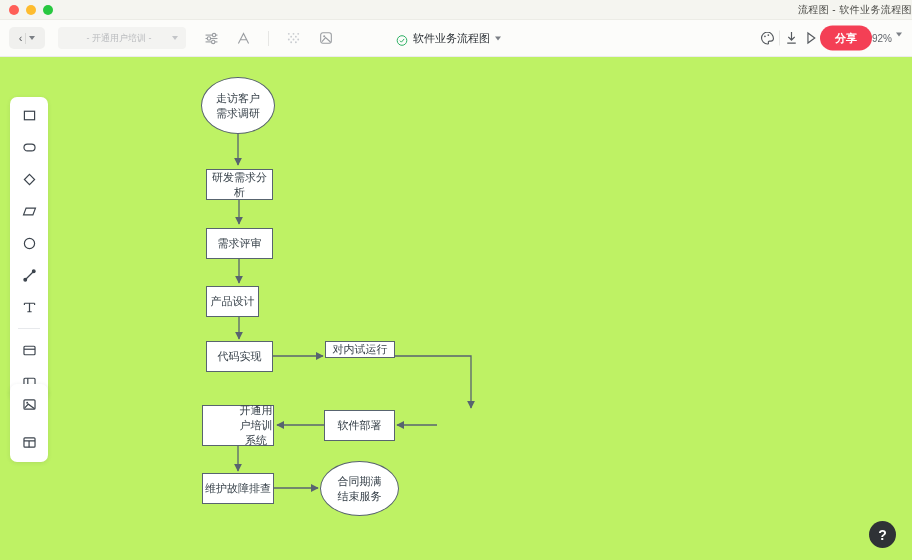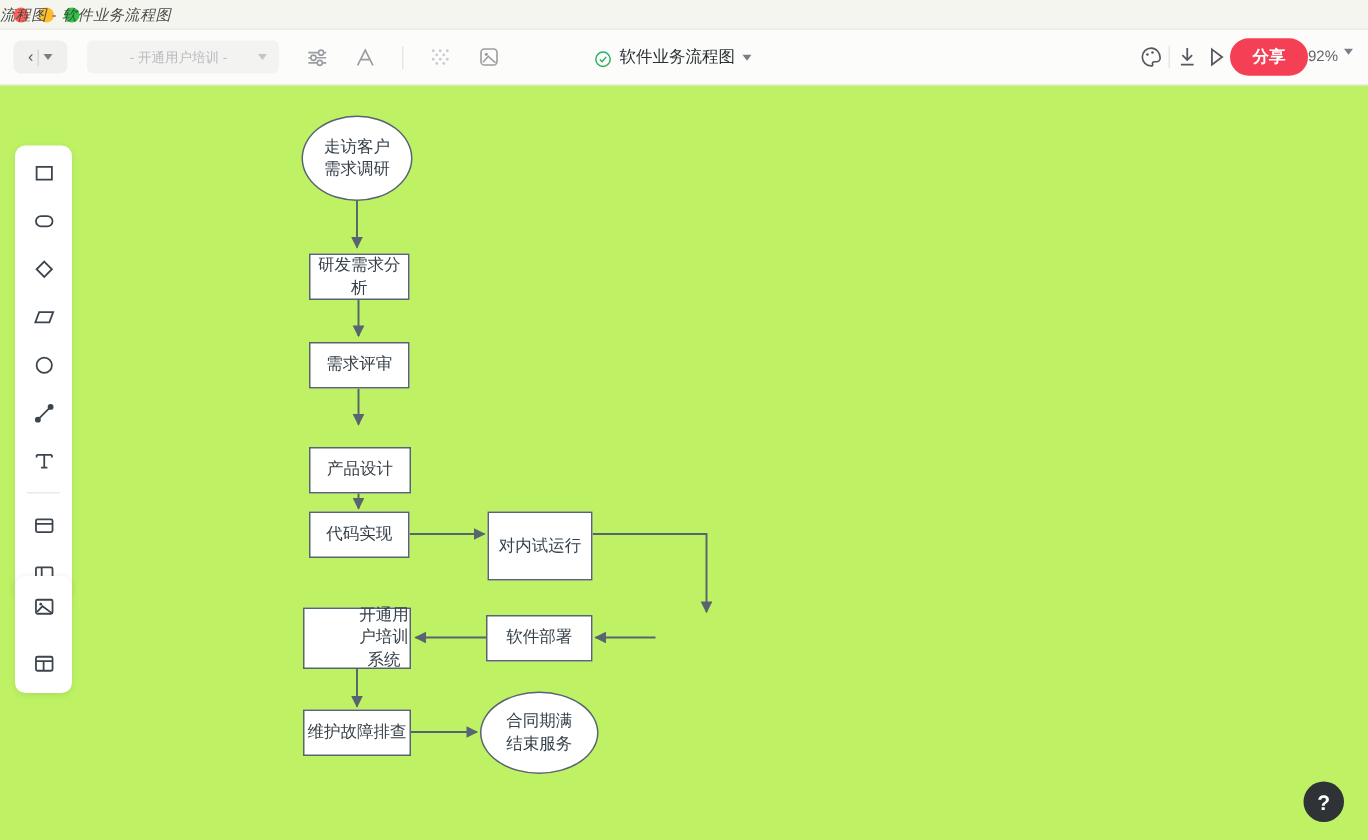--- a/index.html
+++ b/index.html
@@ -17,22 +17,22 @@
     background: #f5f5f0;
     display: flex; align-items: center;
     border-bottom: 1px solid #ecece6;
   }
   .traffic { display: flex; gap: 7px; padding-left: 9px; }
   .dot { width: 10px; height: 10px; border-radius: 50%; }
   .dot.red { background: #ff5f57; }
   .dot.yellow { background: #febc2e; }
   .dot.green { background: #28c840; }
   .win-title {
-    position: absolute; left: 0; right: 0; text-align: left;
-    font-size: 10px; color: #4a4a46; letter-spacing: .4px; font-style: italic;
+    position: absolute; left: 0; right: 0; text-align: right;
+    font-size: 10px; color: #4a4a46; letter-spacing: .4px;
   }
 
   
   .toolbar {
     position: absolute; top: 20px; left: 0; width: 912px; height: 37px;
     background: #fcfcfa; border-bottom: 1px solid #ececec;
     display: flex; align-items: center;
   }
   .tb-back {
     margin-left: 9px; width: 36px; height: 22px;
@@ -253,25 +253,25 @@
       </g>
     </svg>
 
     <div class="node oval" style="left:201px;top:20px;width:74px;height:57px;">走访客户
 需求调研</div>
 
     <div class="node" style="left:206px;top:112px;width:67px;height:31px;">研发需求分析</div>
 
     <div class="node" style="left:206px;top:171px;width:67px;height:31px;">需求评审</div>
 
-    <div class="node" style="left:206px;top:229px;width:68px;height:31px;margin-top:12px;">产品设计</div>
+    <div class="node" style="left:206px;top:229px;width:53px;height:31px;">产品设计</div>
 
     <div class="node" style="left:206px;top:284px;width:67px;height:31px;">代码实现</div>
 
-    <div class="node" style="left:325px;top:284px;width:70px;height:46px;">对内试运行</div>
+    <div class="node" style="left:325px;top:284px;width:70px;height:17px;">对内试运行</div>
 
 
     <div class="node" style="left:324px;top:353px;width:71px;height:31px;">软件部署</div>
 
     <div class="node" style="left:202px;top:348px;width:72px;height:41px;padding-left:36px;">开通用户培训
 系统</div>
 
     <div class="node" style="left:202px;top:416px;width:72px;height:31px;">维护故障排查</div>
 
     <div class="node oval" style="left:320px;top:404px;width:79px;height:55px;">合同期满

